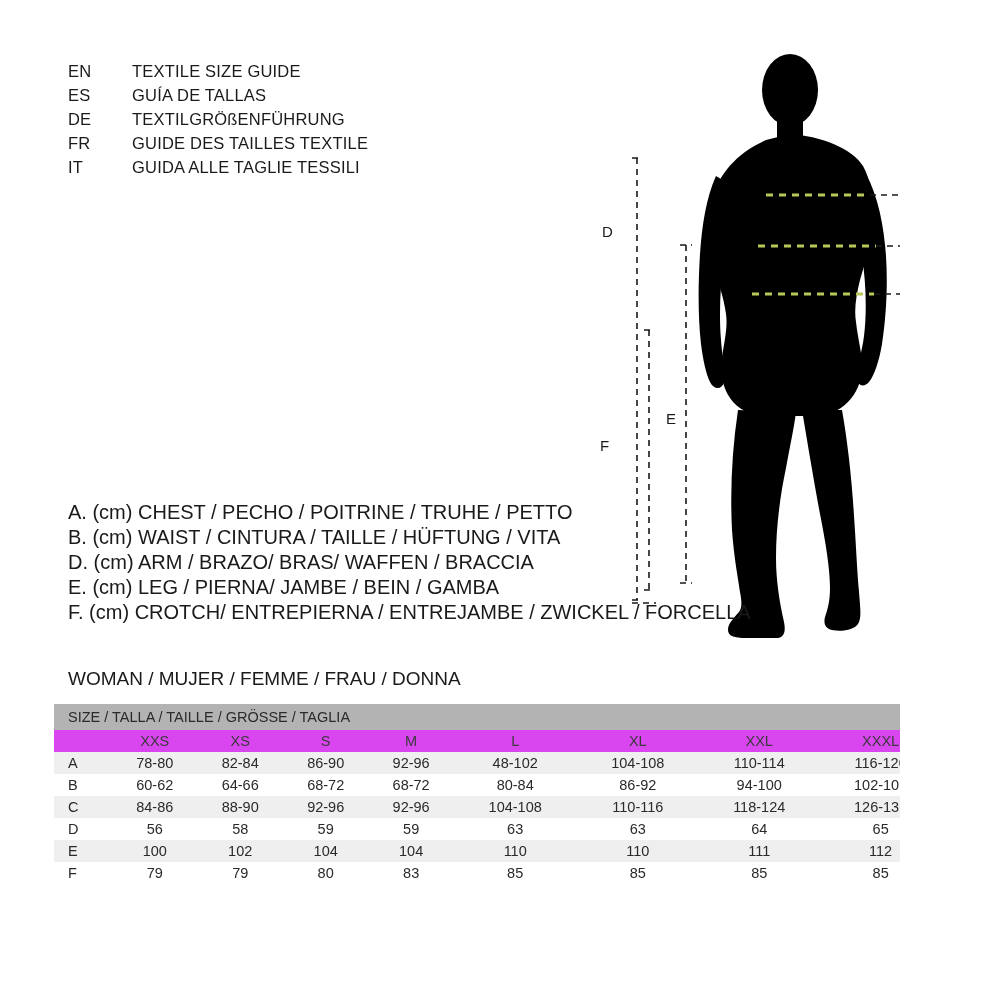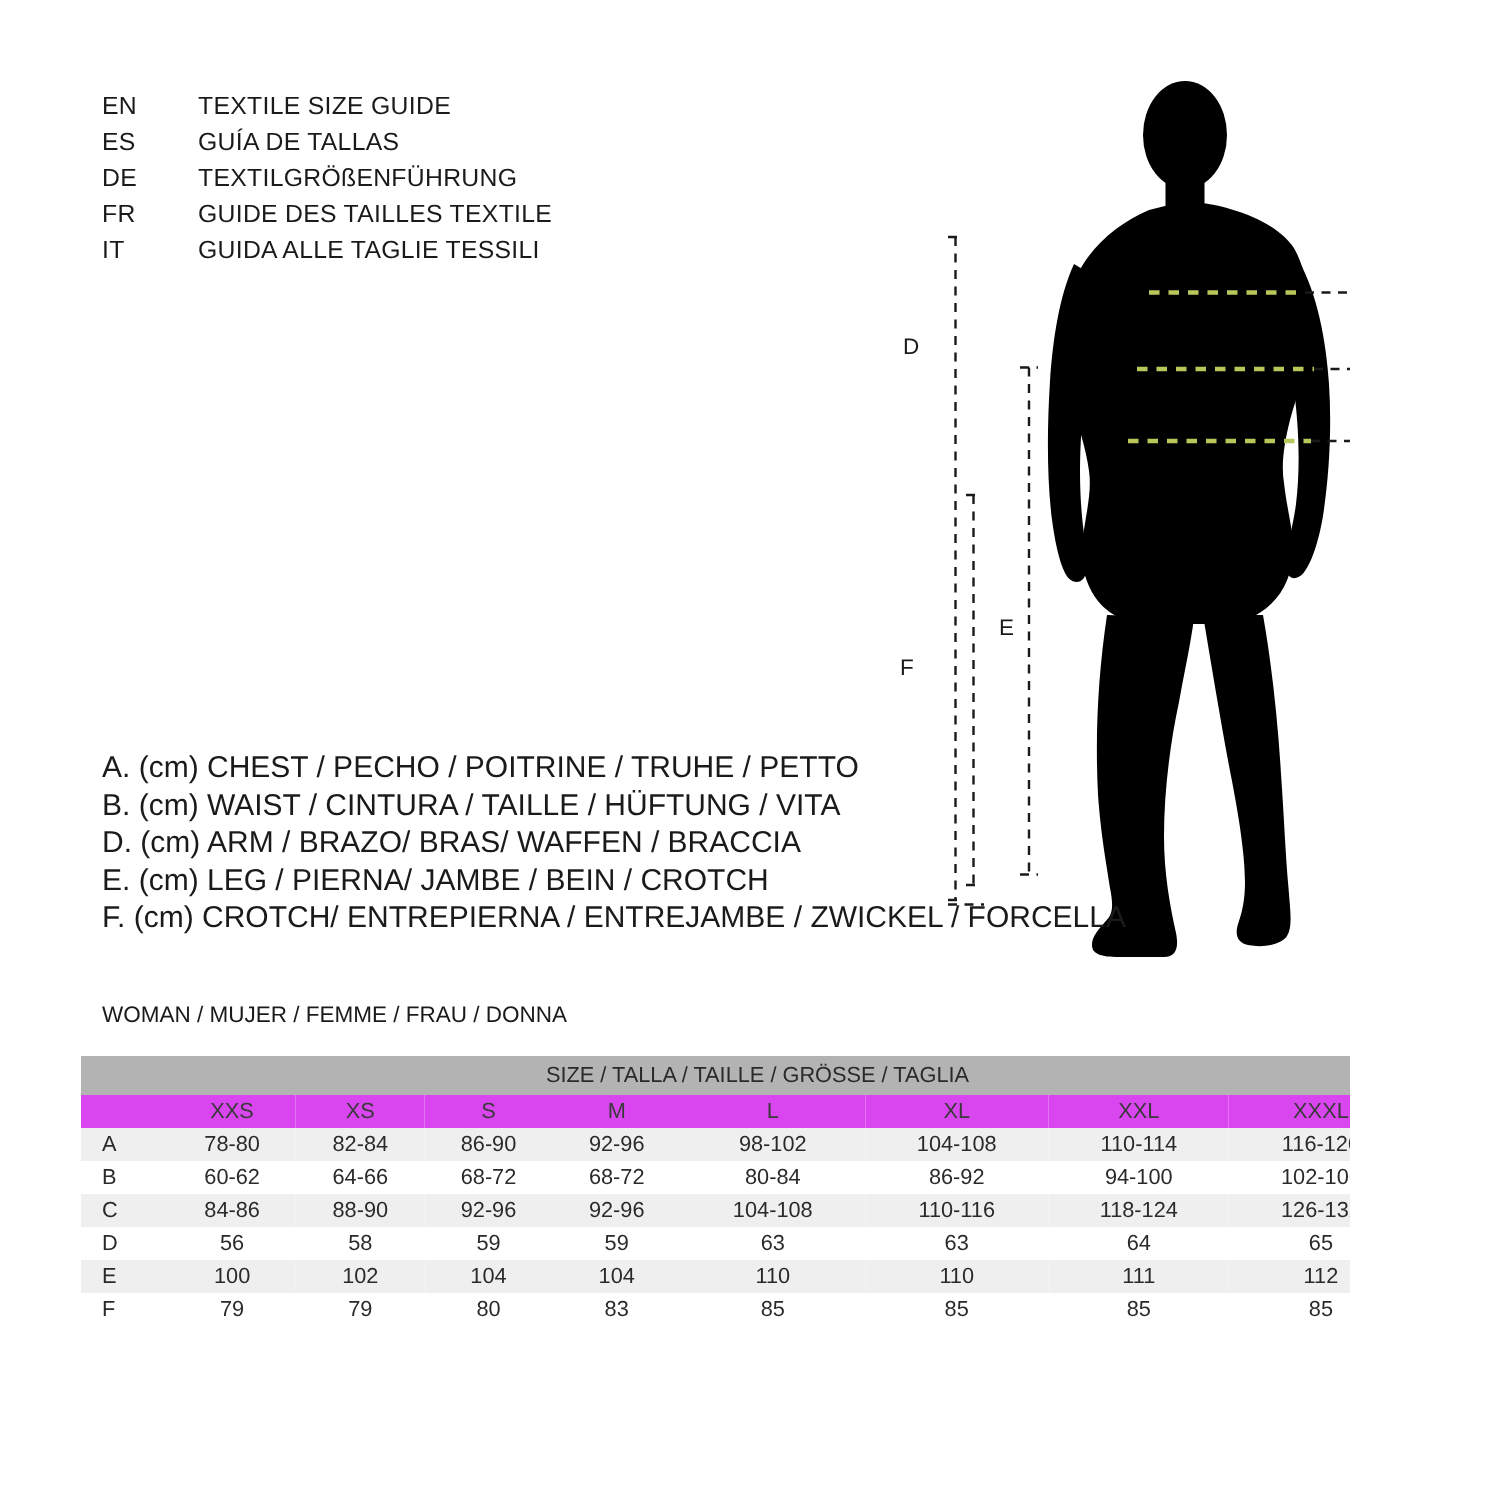--- a/index.html
+++ b/index.html
@@ -41,21 +41,21 @@
   }
   .legend-row {
     font-size: 20px;
     line-height: 25px;
     white-space: nowrap;
   }
 
   .woman-label {
     position: absolute;
     left: 68px; top: 668px;
-    font-size: 15px;
+    font-size: 19px;
   }
 
   
   .figure {
     position: absolute;
     left: 580px; top: 30px;
     width: 400px; height: 620px;
   }
   .fig-letter {
     position: absolute;
@@ -71,21 +71,21 @@
   }
   table {
     border-collapse: collapse;
     width: 888px;
     font-size: 14.5px;
   }
   thead.band th {
     background: #b3b3b3;
     color: #2a2a2a;
     font-weight: normal;
-    text-align: center;
+    text-align: left;
     padding: 5px 0 5px 14px;
     height: 24px;
   }
   tbody td {
     text-align: center;
     padding: 3px 0;
     height: 22px;
     color: #2a2a2a;
     font-weight: normal;
   }
@@ -227,21 +227,21 @@
     <span class="fig-letter" style="left:330px; top:255px;">C</span>
     <span class="fig-letter" style="left:22px; top:193px;">D</span>
     <span class="fig-letter" style="left:86px; top:380px;">E</span>
     <span class="fig-letter" style="left:20px; top:407px;">F</span>
   </div>
 
   <div class="legend">
     <div class="legend-row">A. (cm) CHEST / PECHO / POITRINE / TRUHE / PETTO</div>
     <div class="legend-row">B. (cm) WAIST / CINTURA / TAILLE / HÜFTUNG / VITA</div>
     <div class="legend-row">D. (cm) ARM / BRAZO/ BRAS/ WAFFEN / BRACCIA</div>
-    <div class="legend-row">E. (cm) LEG / PIERNA/ JAMBE / BEIN / CROTCH</div>
+    <div class="legend-row">E. (cm) LEG / PIERNA/ JAMBE / BEIN / GAMBA</div>
     <div class="legend-row">F. (cm) CROTCH/ ENTREPIERNA / ENTREJAMBE / ZWICKEL / FORCELLA</div>
   </div>
 
   <div class="woman-label">WOMAN / MUJER / FEMME / FRAU / DONNA</div>
 
   <div class="table-wrap">
     <table>
       <thead class="band">
         <tr>
           <th colspan="9">SIZE / TALLA / TAILLE / GRÖSSE / TAGLIA</th>
@@ -259,21 +259,21 @@
           <td>XXL</td>
           <td>XXXL</td>
         </tr>
 
         <tr class="shade">
           <td class="rowhead">A</td>
           <td>78-80</td>
           <td>82-84</td>
           <td>86-90</td>
           <td>92-96</td>
-          <td>98-102</td>
+          <td>48-102</td>
           <td>104-108</td>
           <td>110-114</td>
           <td>116-120</td>
         </tr>
 
         <tr class="plain">
           <td class="rowhead">B</td>
           <td>60-62</td>
           <td>64-66</td>
           <td>68-72</td>

